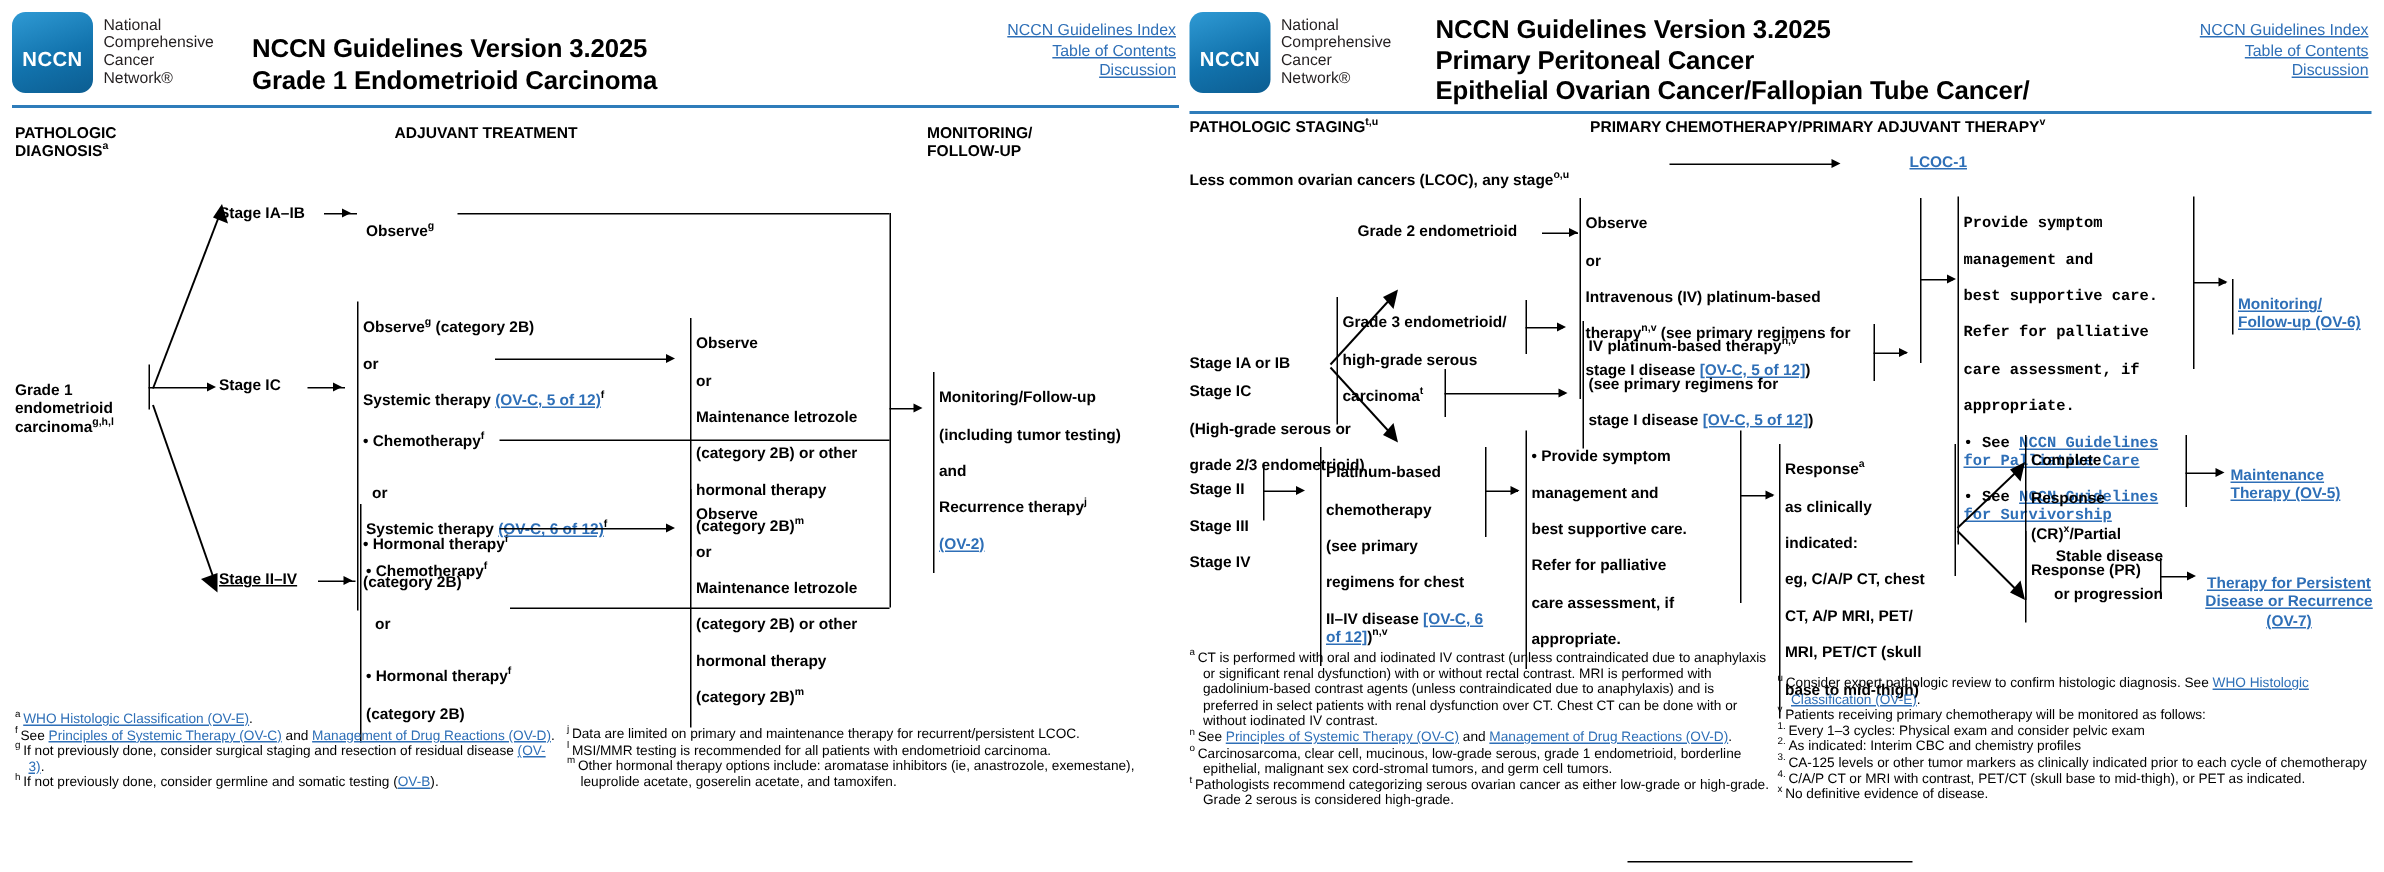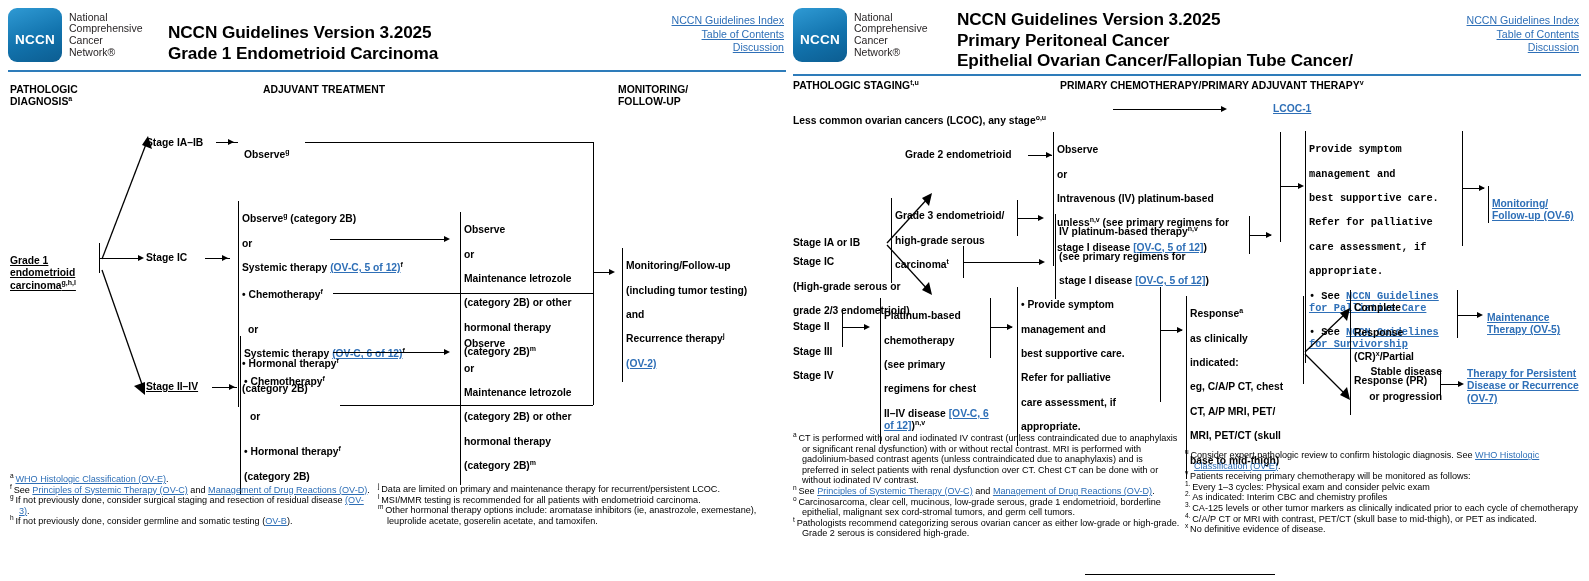--- a/index.html
+++ b/index.html
@@ -116,21 +116,21 @@
     <span>DIAGNOSIS</span><sup>a</sup>
   </div>
   <div class="colhead" style="left:252px; top:84px;margin-left:11px;">ADJUVANT TREATMENT</div>
   <div class="colhead" style="left:618px; top:84px;">
     <span>MONITORING/</span><br>
     <span>FOLLOW-UP</span>
   </div>
 
   <div class="canvas">
 
-    <div class="node" style="left:10px; top:165px; width:90px;text-decoration:underline;">
+    <div class="node" style="left:10px; top:165px; width:90px;">
       <span>Grade 1
 endometrioid
 carcinoma</span><sup>g,h,l</sup>
     </div>
 
     <div class="vline" style="left:99px; top:165px; height:30px;"></div>
 
     <svg class="diag" style="left:96px; top:55px; width:60px; height:130px;">
       <line x1="6" y1="126" x2="52" y2="6" stroke="#000" stroke-width="1.3"></line>
       <polygon points="52,3 56,16 46,12" fill="#000"></polygon>
@@ -298,21 +298,21 @@
       <div>grade 2/3 endometrioid)</div>
     </div>
     <div class="vline" style="left:178px; top:168px; height:32px;"></div>
     <div class="hline" style="left:178px; top:184px; width:80px;"></div>
     <div class="arrow-r" style="left:254px; top:180.5px;"></div>
 
     <div class="node bar" style="left:268px; top:54px; width:248px;">
       <div>Observe</div>
       <div>or</div>
       <div>Intravenous (IV) platinum-based</div>
-      <div><span>unless</span><sup>n,v</sup><span> (see primary regimens for</span></div>
+      <div><span>therapy</span><sup>n,v</sup><span> (see primary regimens for</span></div>
       <div><span>stage I disease </span><a class="lnk" href="#">[OV-C, 5 of 12]</a><span>)</span></div>
     </div>
 
     <div class="node bar" style="left:270px; top:136px; width:210px;">
       <div><span>IV platinum-based therapy</span><sup>n,v</sup></div>
       <div>(see primary regimens for</div>
       <div><span>stage I disease </span><a class="lnk" href="#">[OV-C, 5 of 12]</a><span>)</span></div>
     </div>
     <div class="vline" style="left:464px; top:138px; height:38px;"></div>
     <div class="hline" style="left:464px; top:157px; width:22px;"></div>
@@ -402,21 +402,21 @@
       <a class="lnk" href="#">Maintenance Therapy (OV-5)</a>
     </div>
 
     <div class="node bar" style="left:565px; top:276px; width:92px;text-align:right;">
       <div>Stable disease</div>
       <div>or progression</div>
     </div>
     <div class="vline" style="left:655px; top:294px; height:26px;"></div>
     <div class="hline" style="left:655px; top:306px; width:22px;"></div>
     <div class="arrow-r" style="left:673px; top:302.5px;"></div>
-    <div class="node" style="left:682px; top:278px; width:118px;">
+    <div class="node" style="left:682px; top:294px; width:118px;text-align:center;">
       <a class="lnk" href="#">Therapy for Persistent Disease or Recurrence (OV-7)</a>
     </div>
   </div>
 
   <div class="fn" id="rfn-left" style="left:8px; top:433px; width:388px;">
       <p><sup>a </sup>CT is performed with oral and iodinated IV contrast (unless contraindicated due to anaphylaxis or significant renal dysfunction) with or without rectal contrast. MRI is performed with gadolinium-based contrast agents (unless contraindicated due to anaphylaxis) and is preferred in select patients with renal dysfunction over CT. Chest CT can be done with or without iodinated IV contrast.</p>
       <p><sup>n </sup>See <a href="#">Principles of Systemic Therapy (OV-C)</a> and <a href="#">Management of Drug Reactions (OV-D)</a>.</p>
       <p><sup>o </sup>Carcinosarcoma, clear cell, mucinous, low-grade serous, grade 1 endometrioid, borderline epithelial, malignant sex cord-stromal tumors, and germ cell tumors.</p>
       <p><sup>t </sup>Pathologists recommend categorizing serous ovarian cancer as either low-grade or high-grade. Grade 2 serous is considered high-grade.</p>
     </div>

